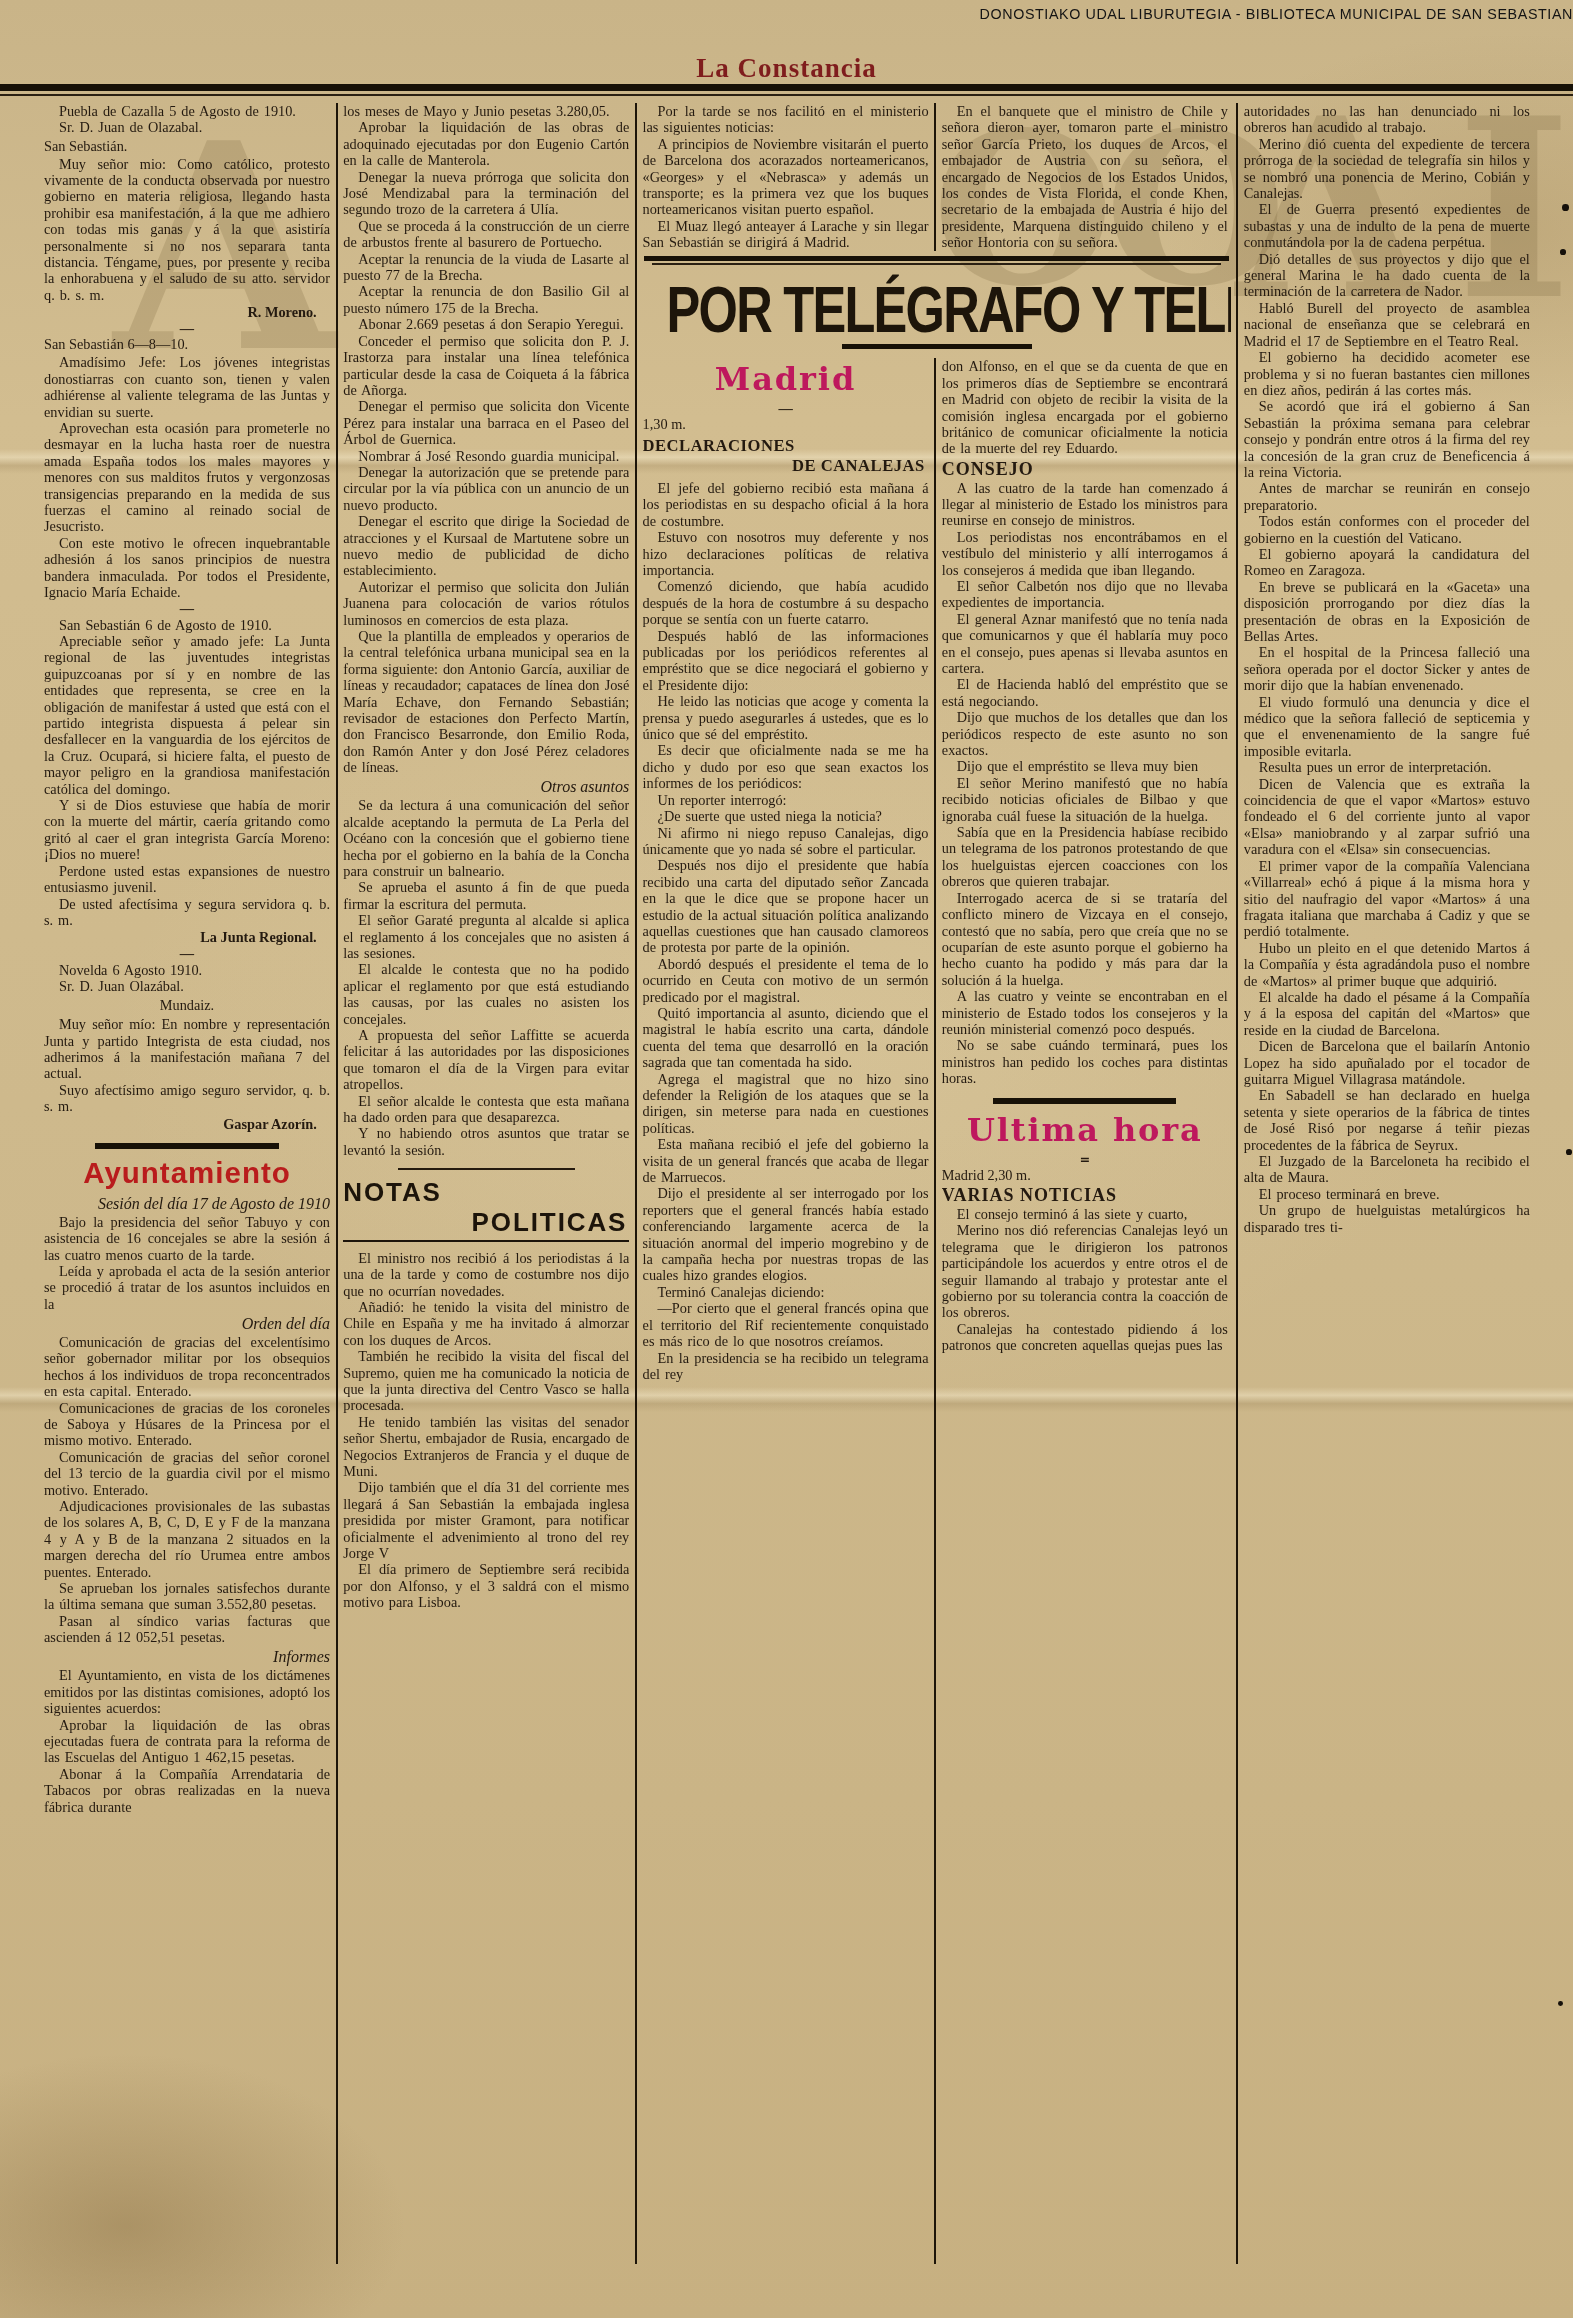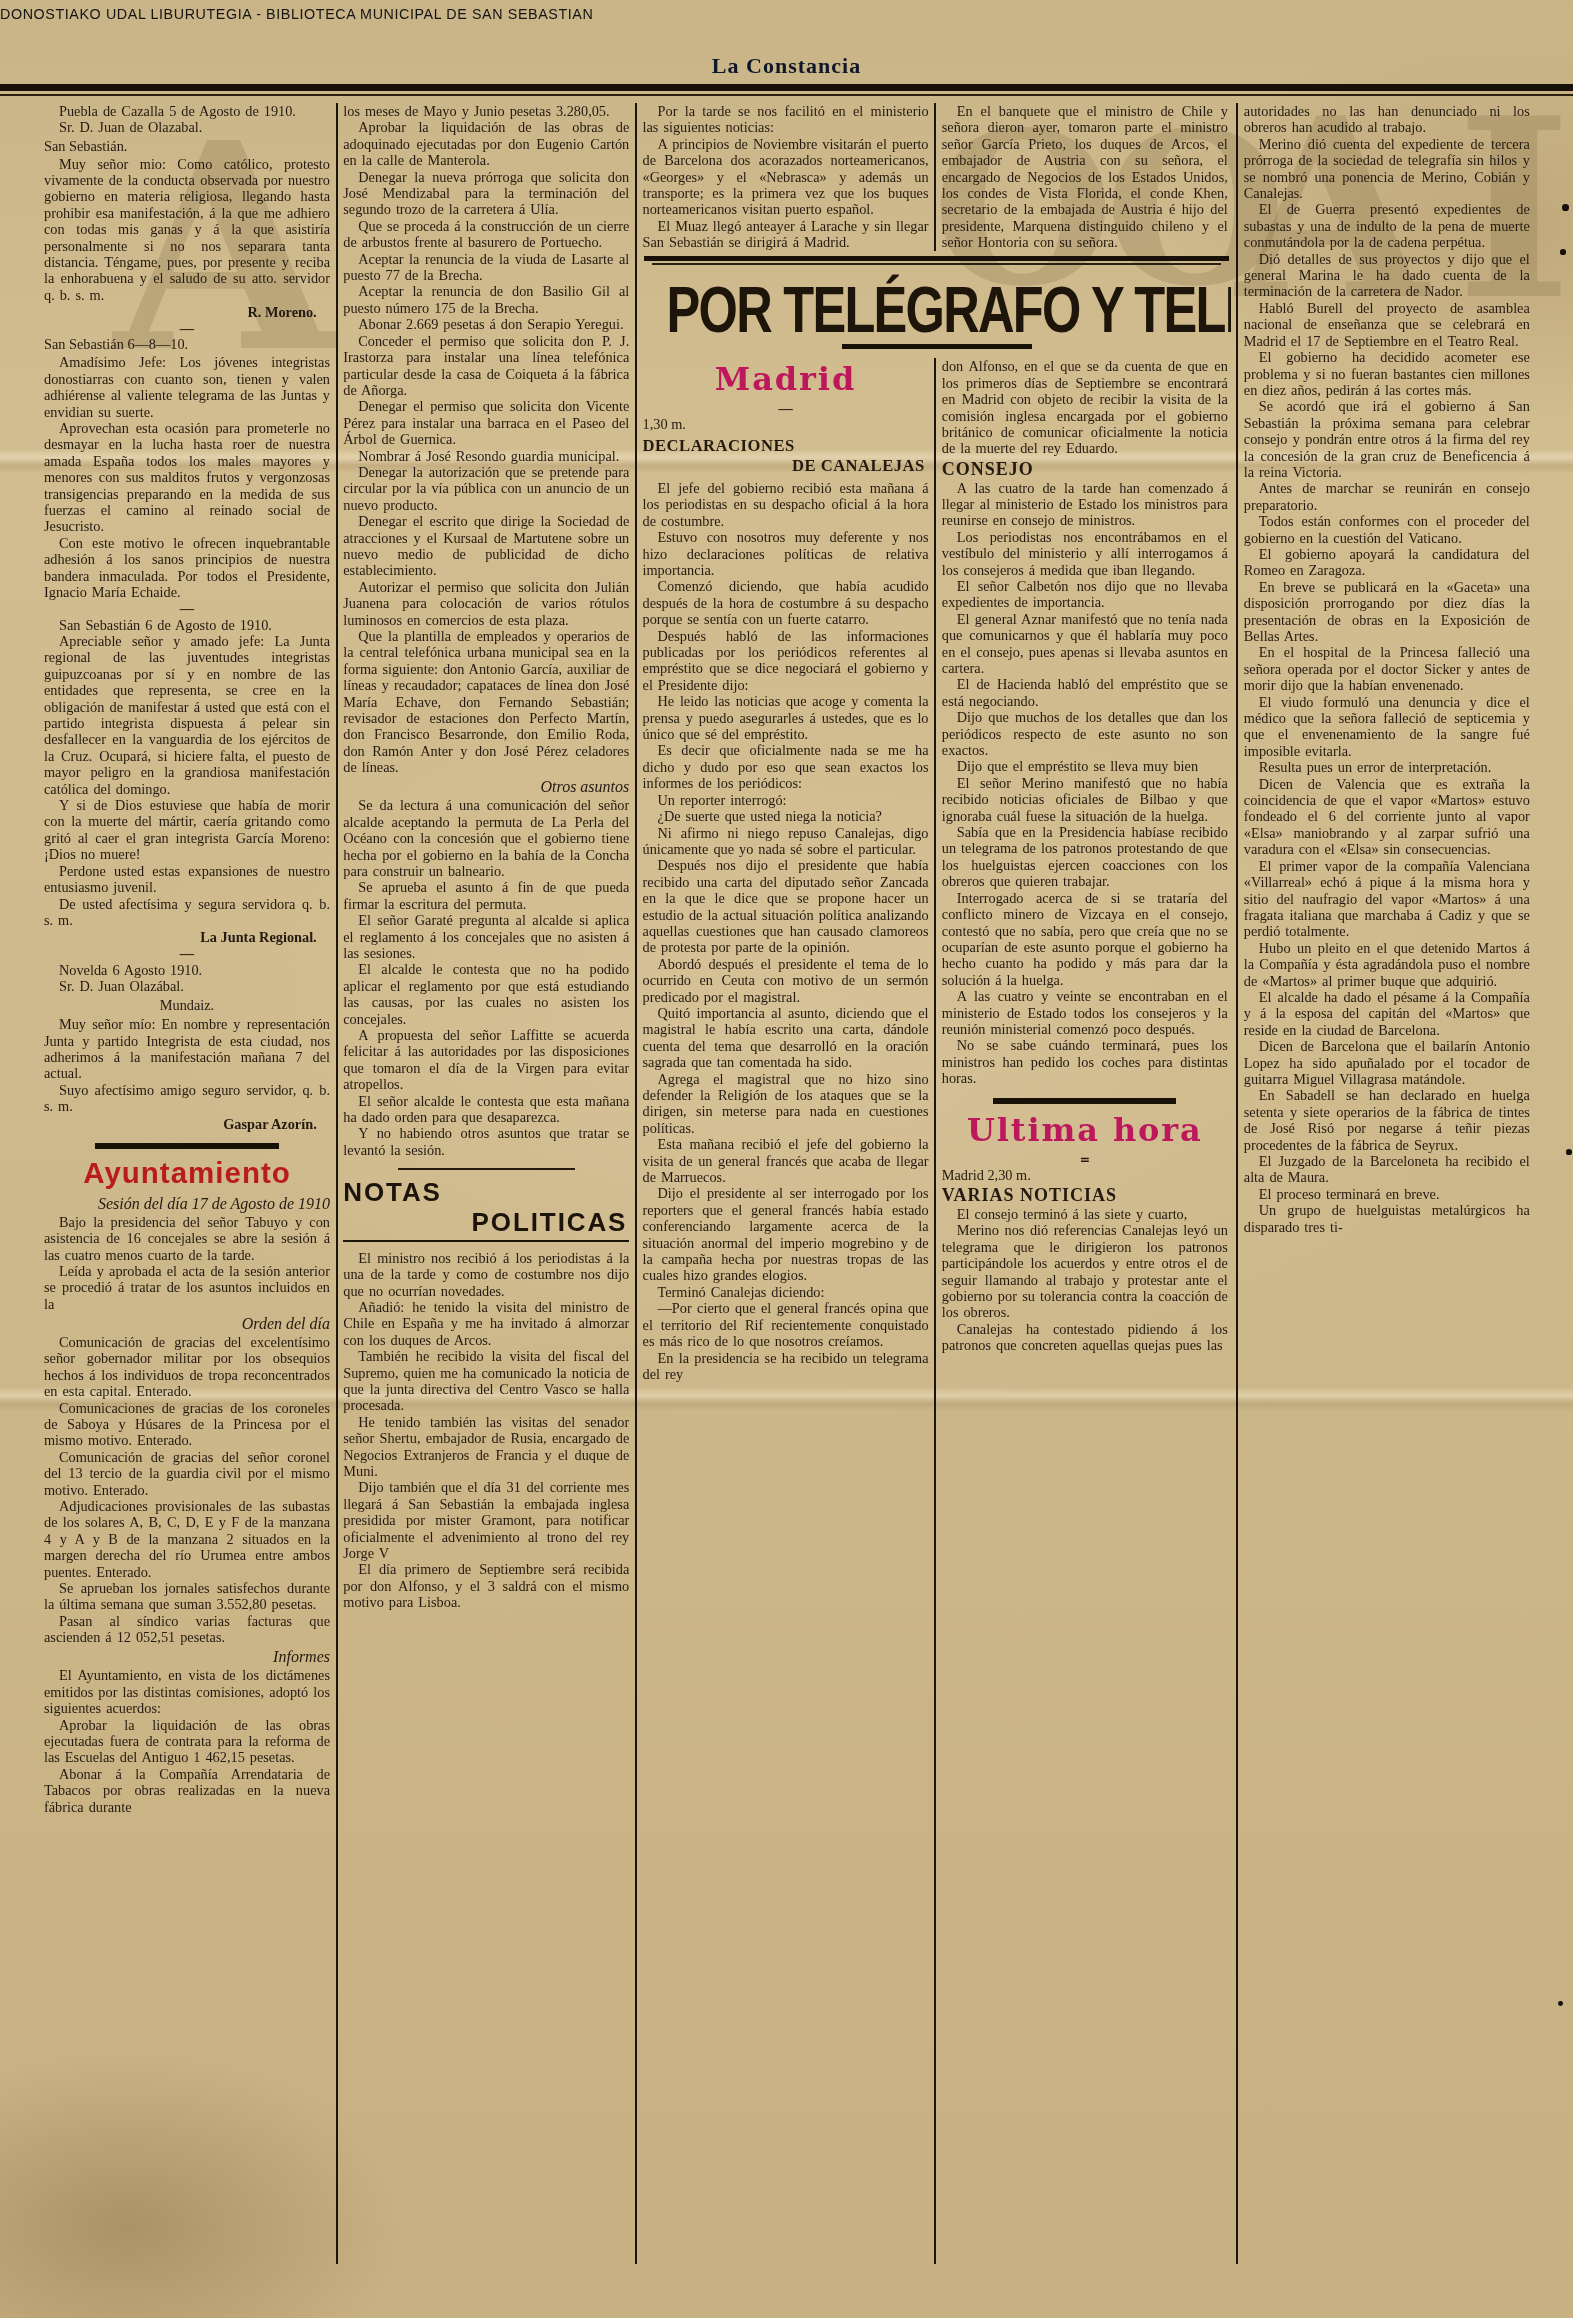--- a/index.html
+++ b/index.html
@@ -10,24 +10,24 @@
       radial-gradient(ellipse 399px 247px at 8% 96%, rgba(125,98,55,.38), rgba(125,98,55,0) 70%),
       radial-gradient(ellipse 495px 285px at 96% 10%, rgba(140,112,64,.22), rgba(140,112,64,0) 70%),
       radial-gradient(ellipse 856px 476px at 50% 45%, rgba(235,220,180,.25), rgba(235,220,180,0) 80%),
       linear-gradient(180deg,#c9b488 0%,#d2bd90 18%,#cdb88b 55%,#c7b081 100%);
   }
   .crease{position:absolute;left:0;right:0;height:25px;pointer-events:none;
     background:linear-gradient(rgba(255,250,230,0),rgba(246,236,206,.45),rgba(120,95,55,.16),rgba(255,250,230,0));}
   .speck{position:absolute;background:#15100a;border-radius:50%;}
   .ghost{position:absolute;color:rgba(112,88,48,.20);font-weight:bold;pointer-events:none;
     font-family:"DejaVu Serif",serif;line-height:1;}
-  .banner{position:absolute;top:5.7px;left:0;width:100%;text-align:left;
+  .banner{position:absolute;top:5.7px;left:0;width:100%;text-align:right;
     font-family:"Liberation Sans",sans-serif;font-size:14.3px;letter-spacing:0.6px;color:#141414;}
   .masthead{position:absolute;top:53px;left:0;width:100%;text-align:center;
-    font-weight:bold;font-size:22px;letter-spacing:1px;color:#0f172a;}
+    font-weight:bold;font-size:27px;letter-spacing:1px;color:#7f1d1d;}
   .rule-thick{position:absolute;top:84px;left:0;width:1573px;height:6.7px;background:#171107;}
   .rule-thin{position:absolute;top:94px;left:0;width:1573px;height:1.9px;background:#2a2012;}
   .cols{position:absolute;top:103px;left:44px;width:1489px;height:2161px;display:flex;overflow:hidden;}
   .vr{width:1.9px;background:#1d1509;flex:none;margin:0 5.7px;}
   .col{width:286px;flex:none;overflow:hidden;}
   .grp{width:588px;flex:none;display:flex;flex-direction:column;overflow:hidden;}
   .grp-top{display:flex;flex:none;}
   .grp-top .col{height:auto;}
   .headline-wrap{flex:none;margin-top:5.7px;}
   .dbl{height:4.8px;background:#171107;margin:0 1.9px;}

